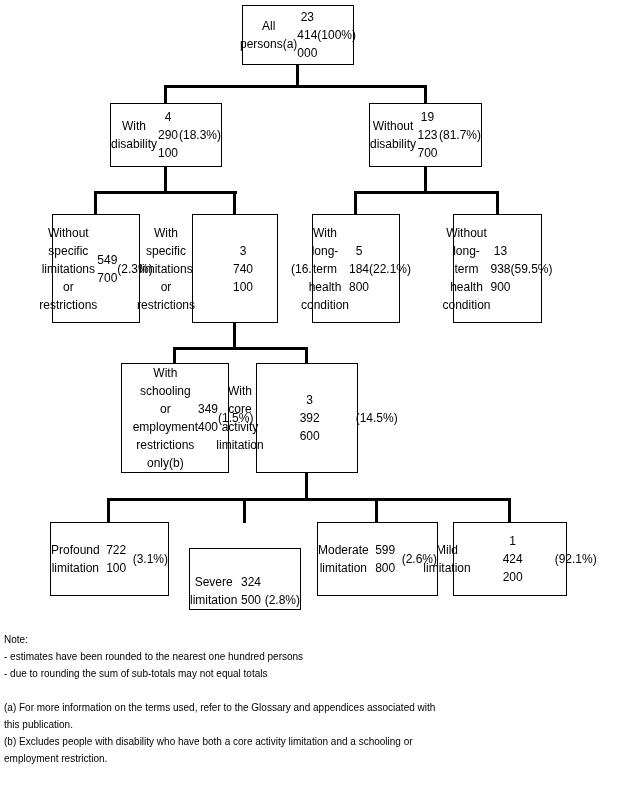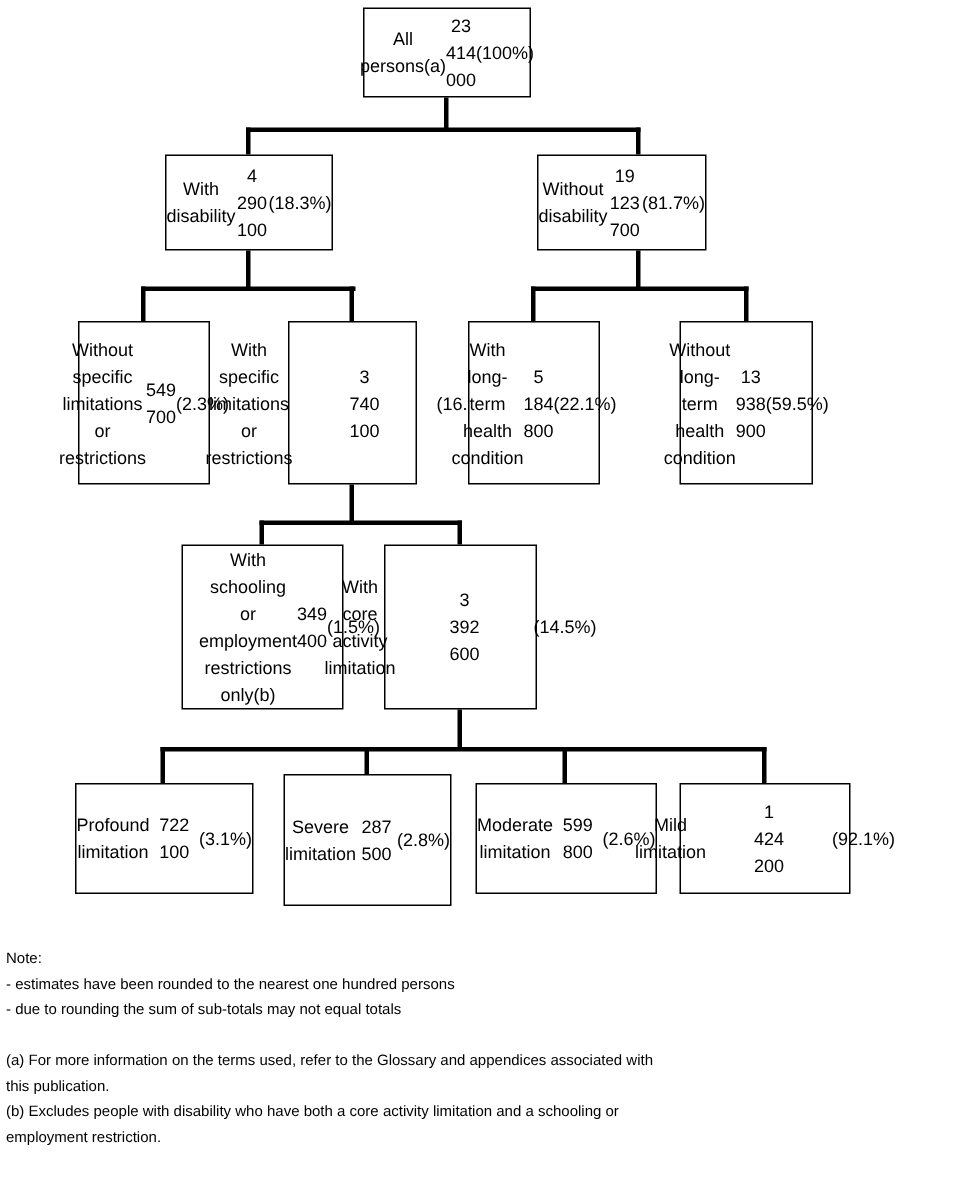--- a/index.html
+++ b/index.html
@@ -34,29 +34,29 @@
     white-space: pre-line;
   }
   .line {
     position: absolute;
     background: #000000;
     z-index: 1;
   }
   
   .n-all   { left:242px; top:5px;   width:112px; height:60px; }
   .n-wd    { left:110px; top:103px; width:112px; height:64px; }
-  .n-wod   { left:358px; top:103px; width:113px; height:64px; }
+  .n-wod   { left:369px; top:103px; width:113px; height:64px; }
   .n-wsl   { left:52px;  top:214px; width:88px;  height:109px; }
   .n-wspl  { left:192px; top:214px; width:86px;  height:109px;gap:38px; }
   .n-wltc  { left:312px; top:214px; width:88px;  height:109px; }
   .n-woltc { left:453px; top:214px; width:89px;  height:109px; }
   .n-sch   { left:121px; top:363px; width:108px; height:110px;padding-left:36px; }
   .n-core  { left:256px; top:363px; width:102px; height:110px;gap:36px; }
   .n-prof  { left:50px;  top:522px; width:119px; height:74px;justify-content:center; }
-  .n-sev   { left:189px; top:516px; width:112px; height:88px; }
+  .n-sev   { left:189px; top:548px; width:112px; height:62px;align-items:flex-end; }
   .n-mod   { left:317px; top:522px; width:121px; height:74px; }
   .n-mild  { left:453px; top:522px; width:114px; height:74px;gap:32px; }
   
   .notes {
     position: absolute;
     left: 4px;
     top: 631px;
     width: 626px;
     font-size: 10px;
     line-height: 17px;
@@ -163,21 +163,21 @@
 
   <div class="node n-prof">
     <div class="lbl">Profound
 limitation</div>
     <div class="cnt">722 100</div>
     <div class="pct">(3.1%)</div>
   </div>
   <div class="node n-sev">
     <div class="lbl">Severe
 limitation</div>
-    <div class="cnt">287 500</div>
+    <div class="cnt">324 500</div>
     <div class="pct">(2.8%)</div>
   </div>
   <div class="node n-mod">
     <div class="lbl">Moderate
 limitation</div>
     <div class="cnt">599 800</div>
     <div class="pct">(2.6%)</div>
   </div>
   <div class="node n-mild">
     <div class="lbl">Mild

